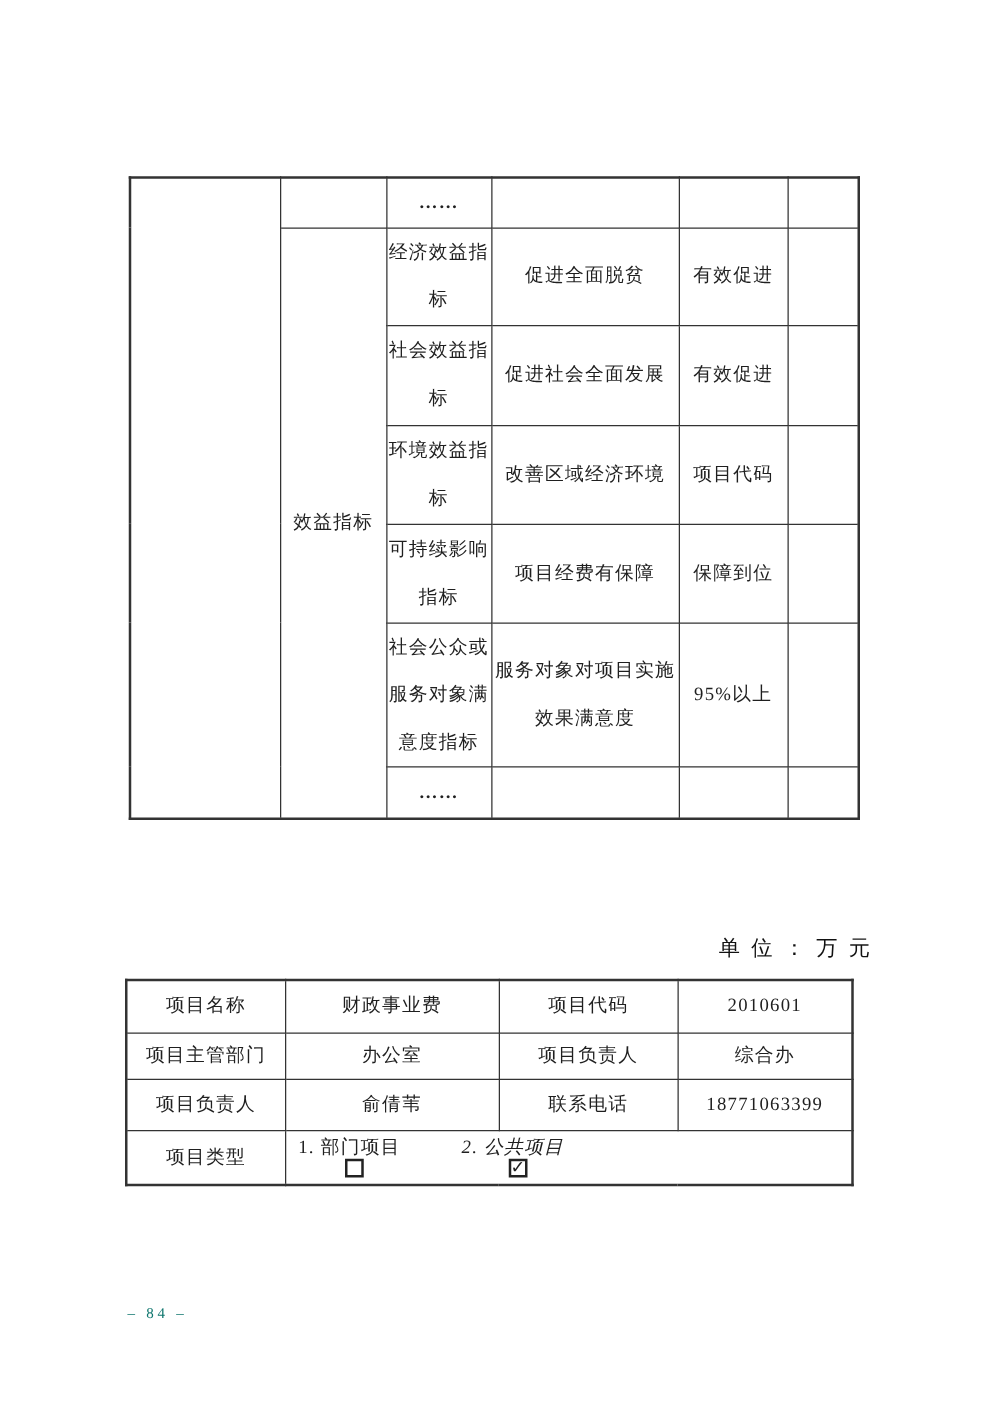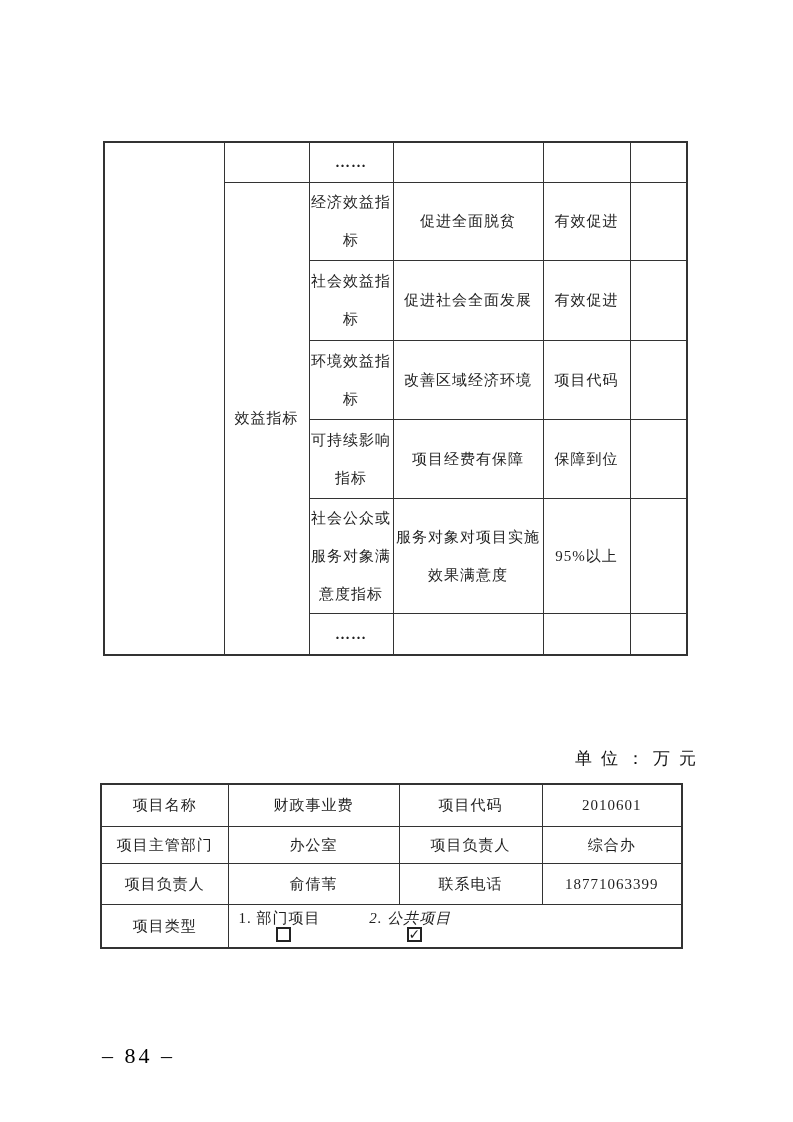--- a/index.html
+++ b/index.html
@@ -54,21 +54,21 @@
     display:inline-flex; align-items:center; justify-content:center;
     width:15px; height:15px; border:2px solid #222222;
     margin-left:8px; font-size:14px; line-height:15px;
     letter-spacing:0; position:relative; top:-1px;
     font-family:"DejaVu Sans","Liberation Sans",sans-serif;
   }
 
   
   .page-number {
     position:absolute; left:102px; top:1043px;
-    font-size:22px; letter-spacing:3px; color:#000000;
+    font-size:12px; letter-spacing:3px; color:#0f766e;
   }
 </style>
 </head>
 <body>
 
 <div class="page">
 
   <table class="tbl indicator">
     <colgroup>
       <col style="width:120px">

